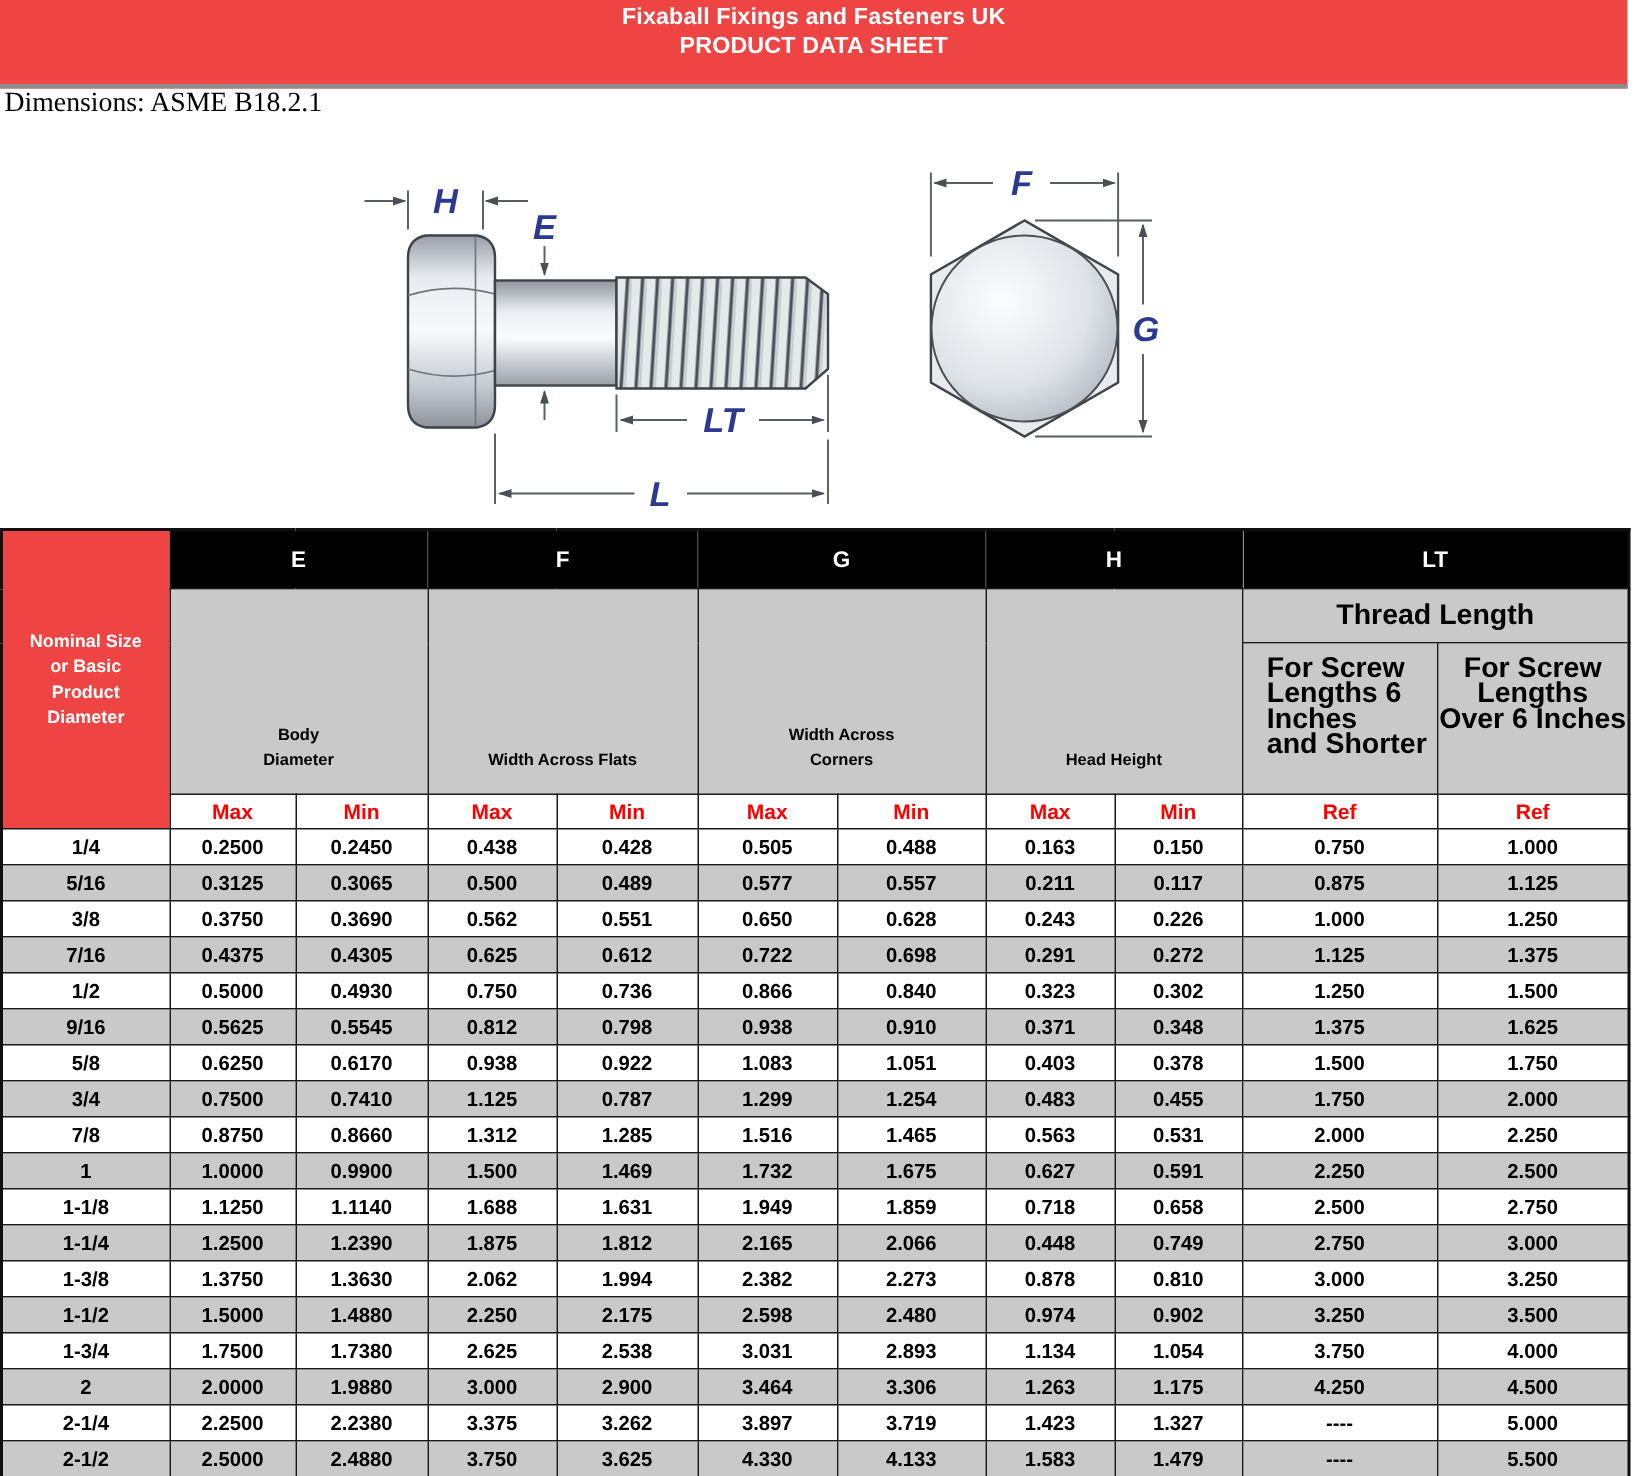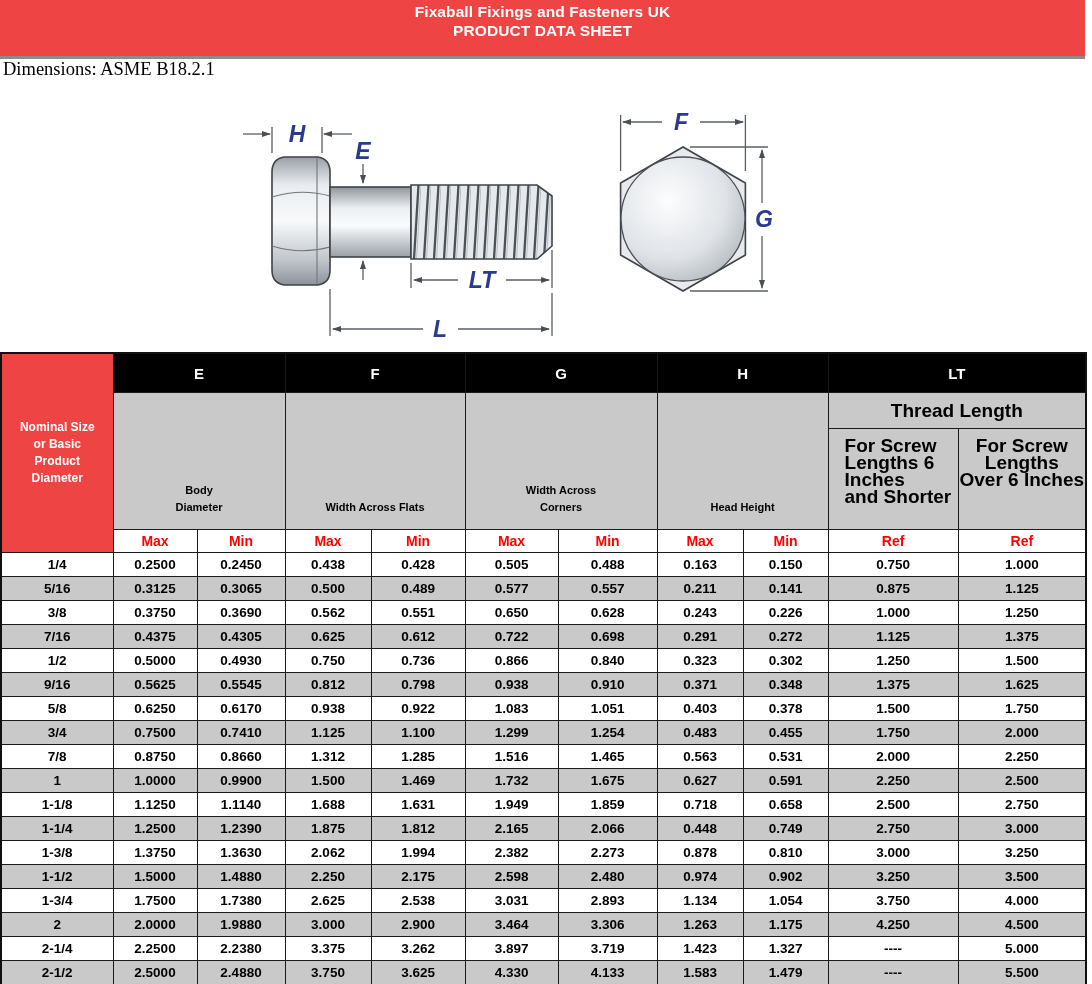--- a/index.html
+++ b/index.html
@@ -214,21 +214,21 @@
         </tr>
         <tr class="alt">
           <td>5/16</td>
           <td>0.3125</td>
           <td>0.3065</td>
           <td>0.500</td>
           <td>0.489</td>
           <td>0.577</td>
           <td>0.557</td>
           <td>0.211</td>
-          <td>0.141</td>
+          <td>0.117</td>
           <td>0.875</td>
           <td>1.125</td>
         </tr>
         <tr>
           <td>3/8</td>
           <td>0.3750</td>
           <td>0.3690</td>
           <td>0.562</td>
           <td>0.551</td>
           <td>0.650</td>
@@ -288,21 +288,21 @@
           <td>0.403</td>
           <td>0.378</td>
           <td>1.500</td>
           <td>1.750</td>
         </tr>
         <tr class="alt">
           <td>3/4</td>
           <td>0.7500</td>
           <td>0.7410</td>
           <td>1.125</td>
-          <td>1.100</td>
+          <td>0.787</td>
           <td>1.299</td>
           <td>1.254</td>
           <td>0.483</td>
           <td>0.455</td>
           <td>1.750</td>
           <td>2.000</td>
         </tr>
         <tr>
           <td>7/8</td>
           <td>0.8750</td>

